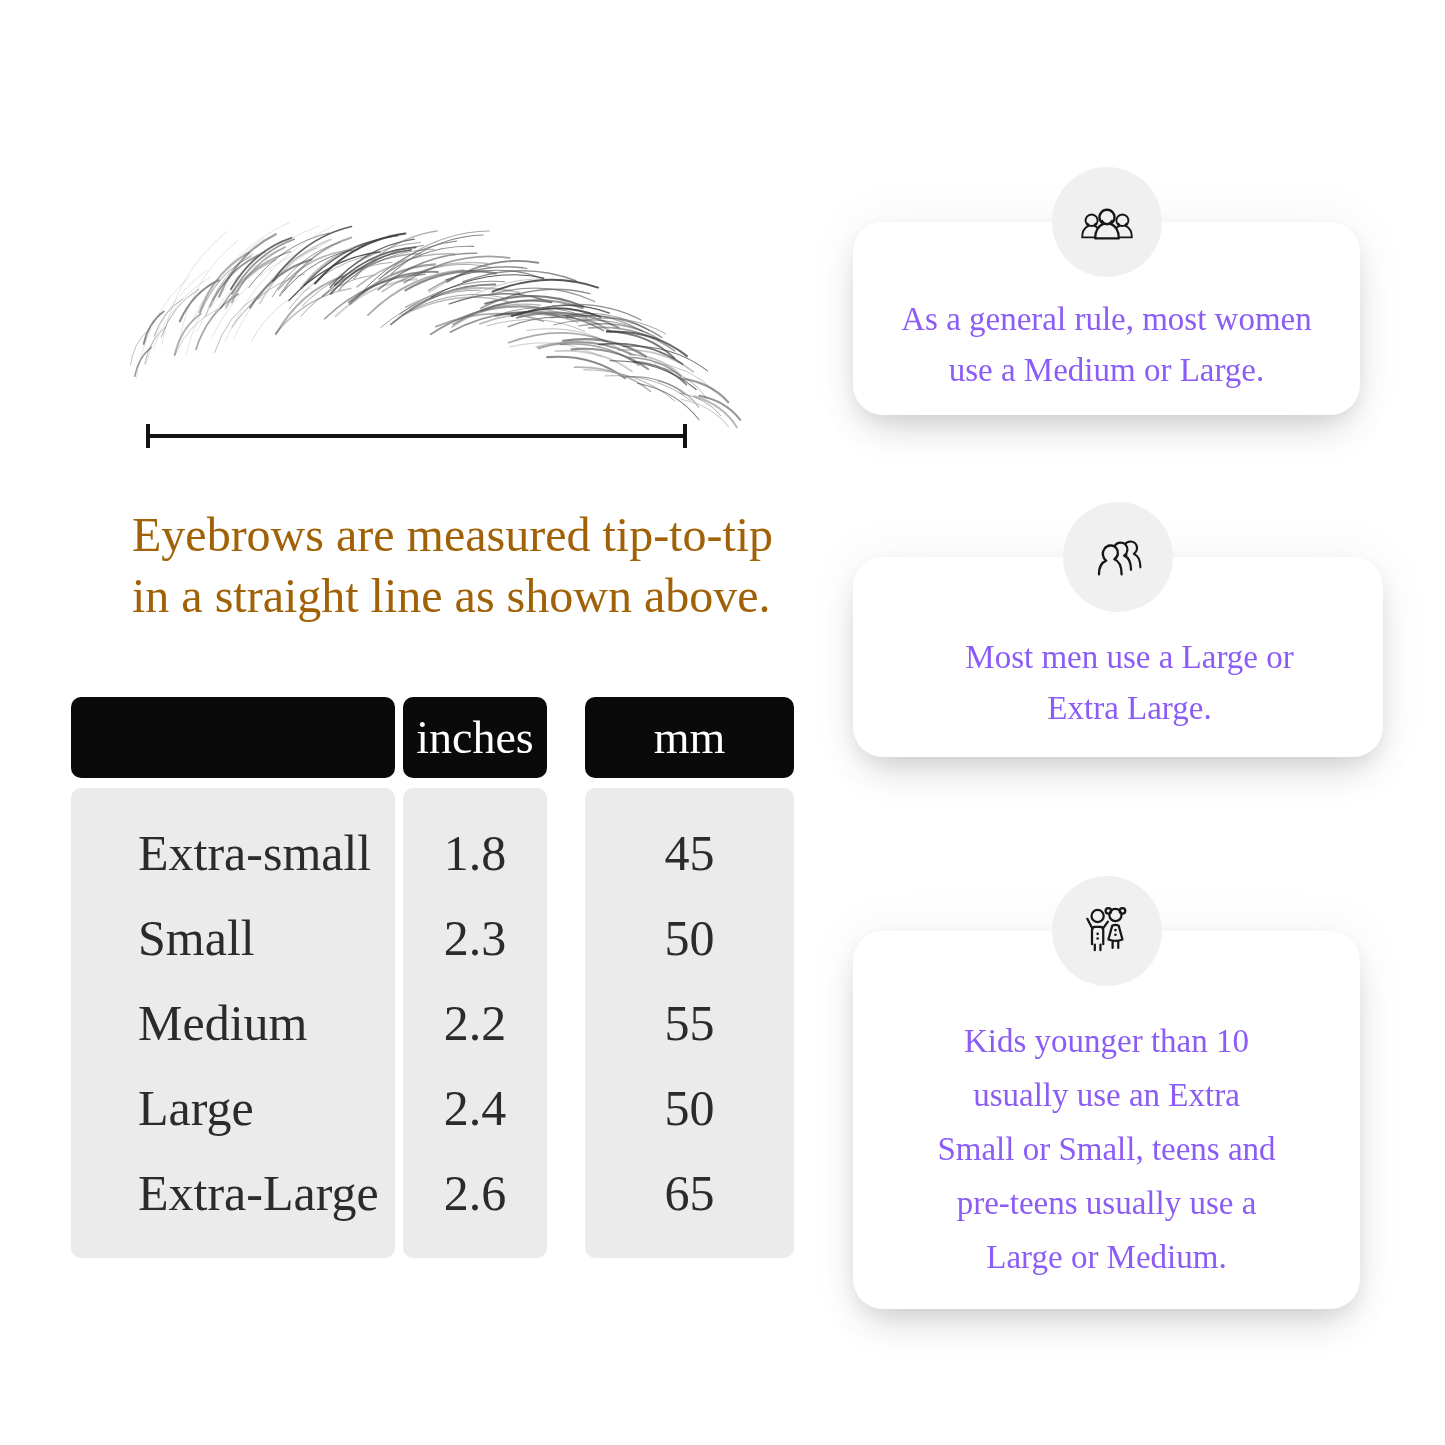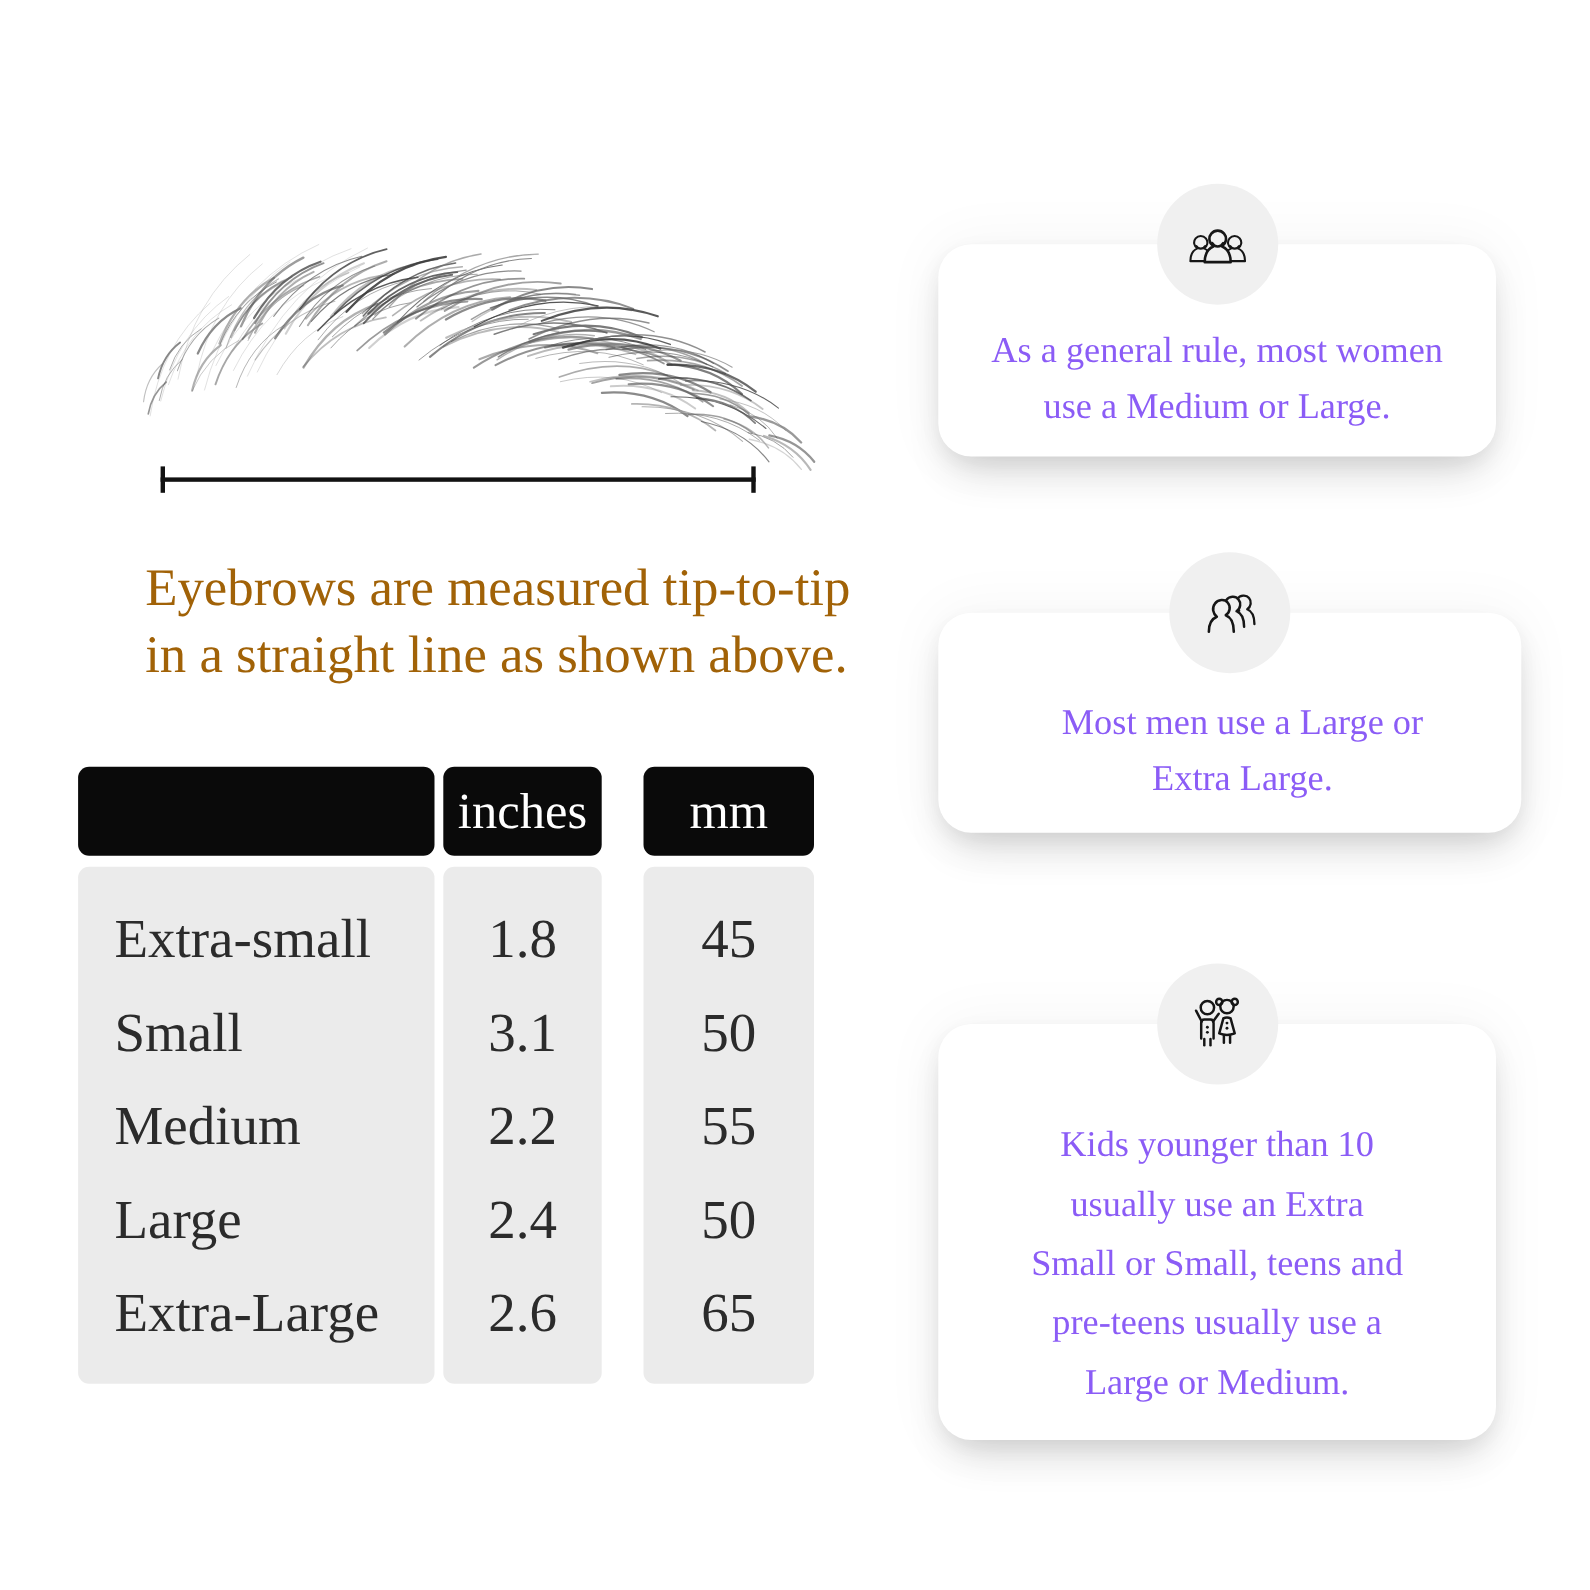--- a/index.html
+++ b/index.html
@@ -17,31 +17,31 @@
   .mcap-left{left:0;}
   .mcap-right{right:0;}
 
   
   .caption{position:absolute;left:132px;top:504px;font-size:48px;line-height:61px;color:#a16207;}
 
   
   .tcol{position:absolute;top:697px;}
   .tcol-size{left:71px;width:324px;}
   .tcol-inches{left:403px;width:144px;}
-  .tcol-mm{left:585px;width:155px;}
+  .tcol-mm{left:585px;width:209px;}
   .thead{
     height:81px;background:#0a0a0a;border-radius:10px;color:#ffffff;
     display:flex;align-items:center;justify-content:center;font-size:46px;
   }
   .tbody{
     position:absolute;top:91px;left:0;right:0;height:470px;background:#ebebeb;border-radius:10px;
     display:flex;flex-direction:column;padding:22px 0;box-sizing:border-box;
   }
   .trow{flex:1;display:flex;align-items:center;font-size:50px;color:#2b2b2b;}
-  .trow-label{padding-left:33px;justify-content:flex-start;}
+  .trow-label{padding-left:67px;justify-content:flex-start;}
   .trow-num{justify-content:center;}
 
   
   .card{
     position:absolute;left:853px;width:507px;background:#ffffff;border-radius:30px;
     display:flex;align-items:center;justify-content:center;
     box-shadow:0 22px 40px -12px rgba(0,0,0,0.16), 0 6px 18px rgba(0,0,0,0.05), 0 0 50px 8px rgba(0,0,0,0.035);
   }
   .card1{top:222px;height:193px;}
   .card2{top:557px;height:200px;padding-left:23px;}
@@ -237,21 +237,21 @@
       <div class="trow trow-label">Medium</div>
       <div class="trow trow-label">Large</div>
       <div class="trow trow-label">Extra-Large</div>
     </div>
   </div>
 
   <div class="tcol tcol-inches">
     <div class="thead">inches</div>
     <div class="tbody">
       <div class="trow trow-num">1.8</div>
-      <div class="trow trow-num">3.1</div>
+      <div class="trow trow-num">2.3</div>
       <div class="trow trow-num">2.2</div>
       <div class="trow trow-num">2.4</div>
       <div class="trow trow-num">2.6</div>
     </div>
   </div>
 
   <div class="tcol tcol-mm">
     <div class="thead">mm</div>
     <div class="tbody">
       <div class="trow trow-num">45</div>

